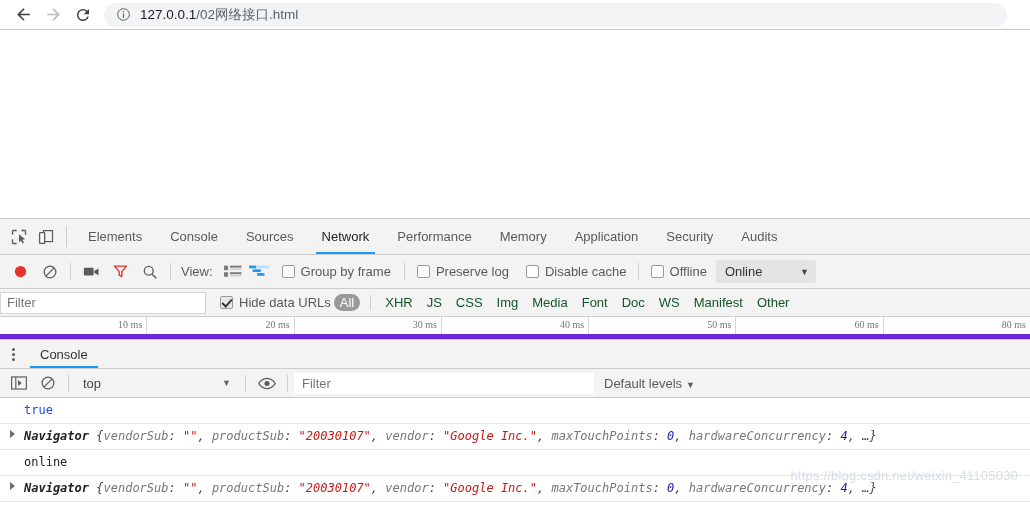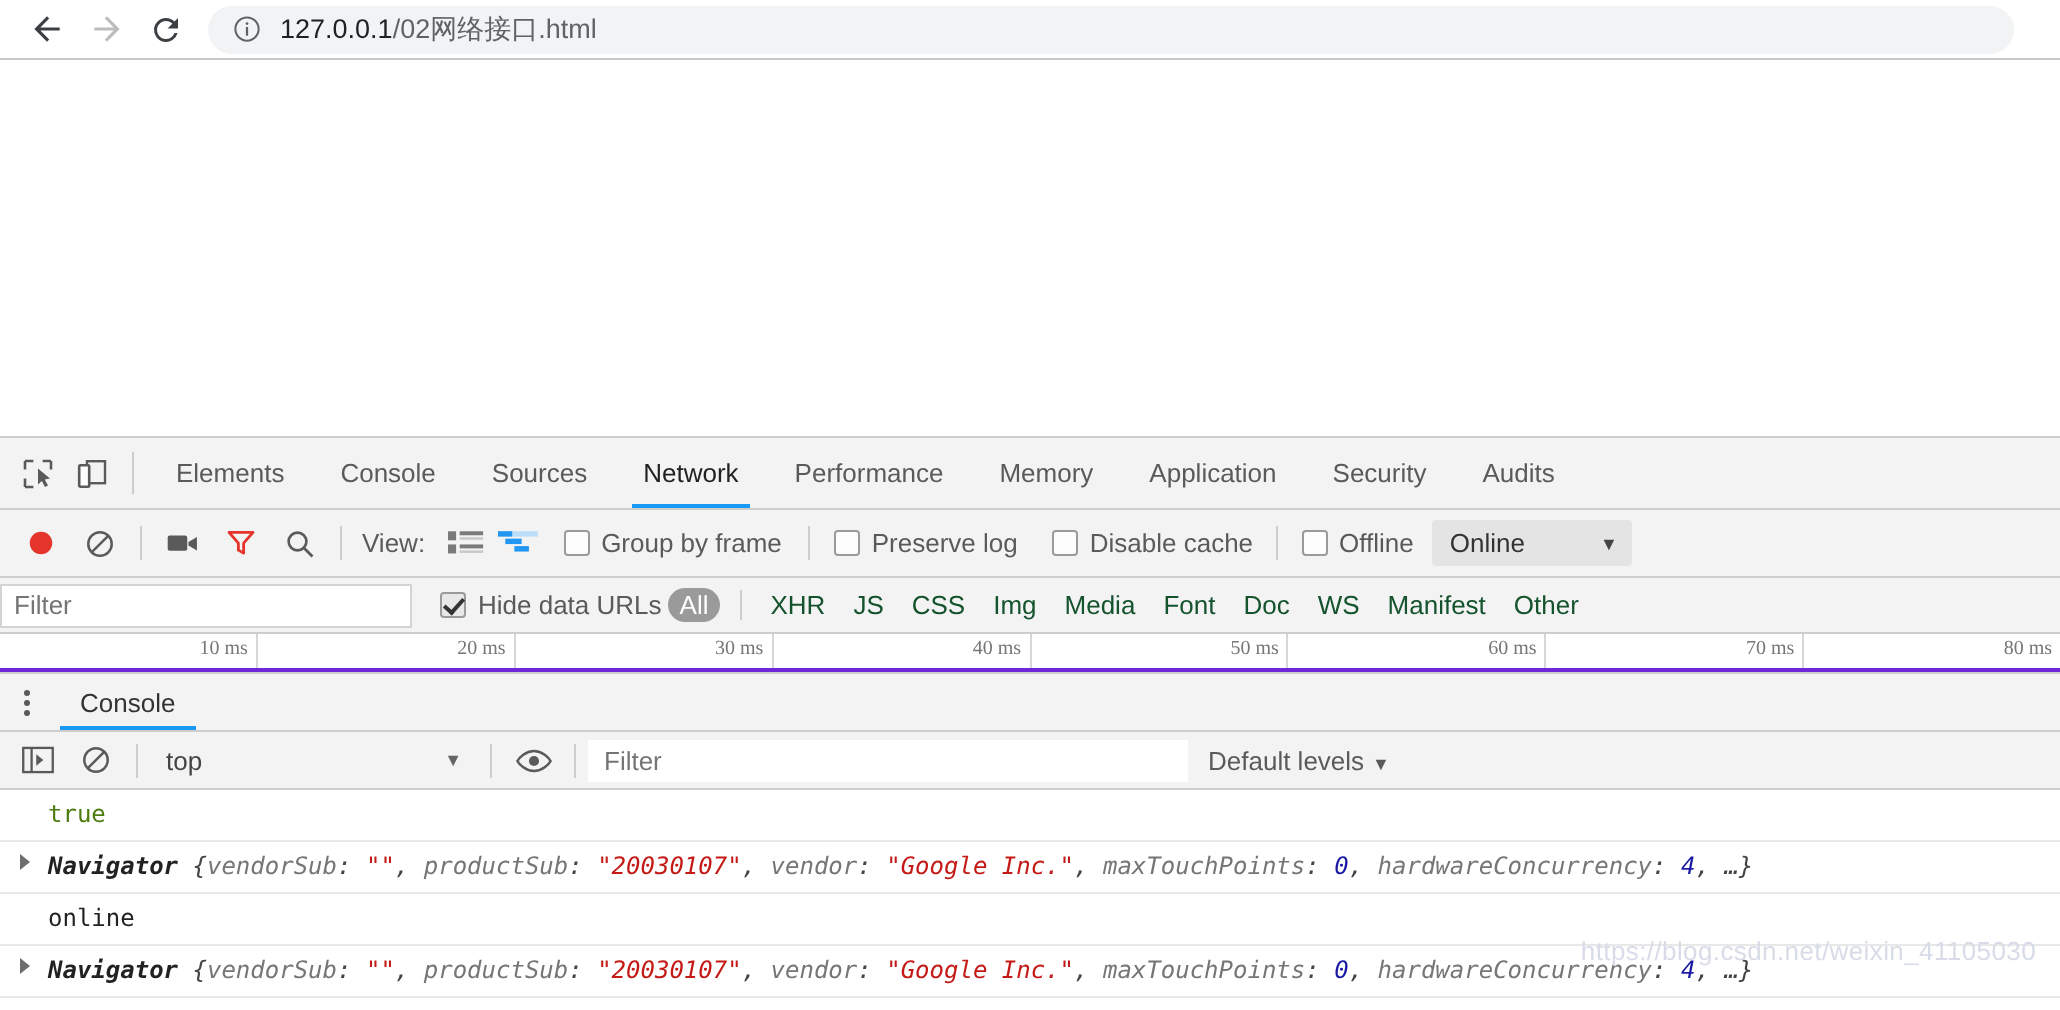--- a/index.html
+++ b/index.html
@@ -189,21 +189,21 @@
     border-radius: 9px;
     white-space: nowrap;
   }
   .type-pill.active { background: #9a9a9a; color:#fff; }
 
   
   .timeline {
     height: 17px;
     background: #fff;
     display: flex;
-    border-bottom: 2px solid #6d28d9;
+    border-bottom: 5px solid #6d28d9;
     position: relative;
   }
   .tl-cell {
     flex: 1;
     border-right: 1px solid #d6d6d6;
     font-size: 10px;
     color: #777;
     text-align: right;
     padding-right: 4px;
     box-sizing: border-box;
@@ -301,21 +301,21 @@
   .c-msg.obj { padding-left: 24px; }
   .arrow {
     position: absolute;
     left: 10px; top: 6px;
     width: 0; height: 0;
     border-left: 5px solid #6e6e6e;
     border-top: 4px solid transparent;
     border-bottom: 4px solid transparent;
     cursor: pointer;
   }
-  .v-bool  { color: #4d7c0f; }
+  .v-bool  { color: #1d4ed8; }
   .v-plain { color: #222; }
   .o-ctor  { color: #222; font-style: italic; font-weight: bold; margin-top: 25px; }
   .o-brace { color: #444; font-style: italic; }
   .o-key   { color: #767676; font-style: italic; }
   .o-str   { color: #c41a16; font-style: italic; }
   .o-num   { color: #1a1aa6; font-style: italic; }
   .o-punct { color: #444; font-style: italic; }
 
   .watermark {
     position: absolute;
@@ -503,21 +503,20 @@
       <span class="type-pill">Other</span>
     </div>
 
     <div class="timeline">
       <div class="tl-cell">10 ms</div>
       <div class="tl-cell">20 ms</div>
       <div class="tl-cell">30 ms</div>
       <div class="tl-cell">40 ms</div>
       <div class="tl-cell">50 ms</div>
       <div class="tl-cell">60 ms</div>
-      <div class="tl-cell">70 ms</div>
       <div class="tl-cell">80 ms</div>
     </div>
 
     <div class="drawer">
       <div class="drawer-tabbar">
         <div class="kebab">
           <span class="kebab-dots">
               <i></i>
               <i></i>
               <i></i>

